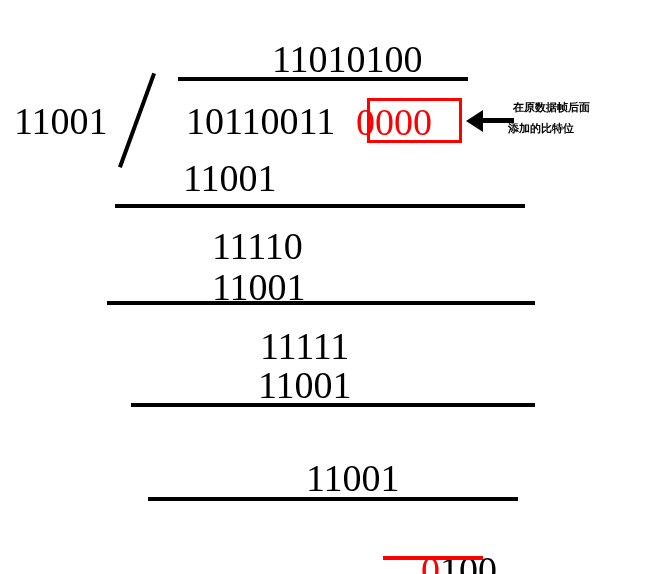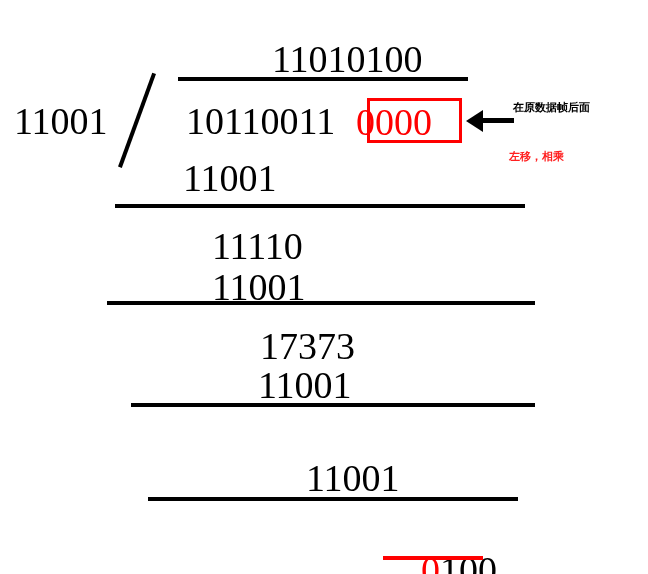--- a/index.html
+++ b/index.html
@@ -86,32 +86,32 @@
 
   <div class="num" style="left:186px; top:102px;">10110011</div>
 
   <div class="redbox" style="left:367px; top:98px; width:95px; height:45px;"></div>
   <div class="num red-text" style="left:356px; top:103px;">0000</div>
 
   <div class="arrow-head" style="left:466px; top:110px;"></div>
   <div class="arrow-shaft" style="left:482px; top:118px; width:32px;"></div>
 
   <div class="cjk black" style="left:513px; top:97px;">在原数据帧后面</div>
-  <div class="cjk red" style="left:509px; top:146px;">左移，相乘</div>
+  <div class="cjk black" style="left:508px; top:118px;">添加的比特位</div>
 
   <div class="num" style="left:183px; top:159px;">11001</div>
 
   <div class="hline" style="left:115px; top:204px; width:410px;"></div>
 
   <div class="num" style="left:212px; top:227px;font-family:Liberation Serif, serif;">11110</div>
   <div class="num" style="left:212px; top:268px;">11001</div>
 
   <div class="hline" style="left:107px; top:301px; width:428px;"></div>
 
-  <div class="num" style="left:260px; top:327px;">17373</div>
+  <div class="num" style="left:260px; top:327px;">11111</div>
   <div class="num" style="left:258px; top:366px;">11001</div>
 
   <div class="hline" style="left:131px; top:403px; width:404px;"></div>
 
   <div class="num" style="left:306px; top:459px;">11001</div>
 
   <div class="hline" style="left:148px; top:497px; width:370px;"></div>
 
   <div class="num" style="left:383px; top:513px;">
     <span class="red-text">0</span><span>100</span>

